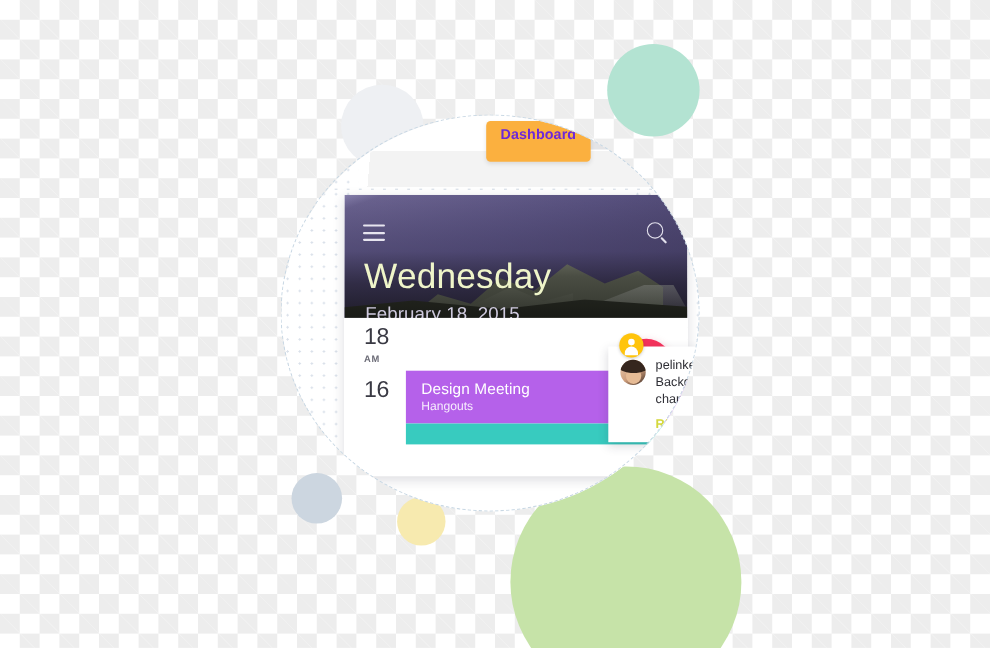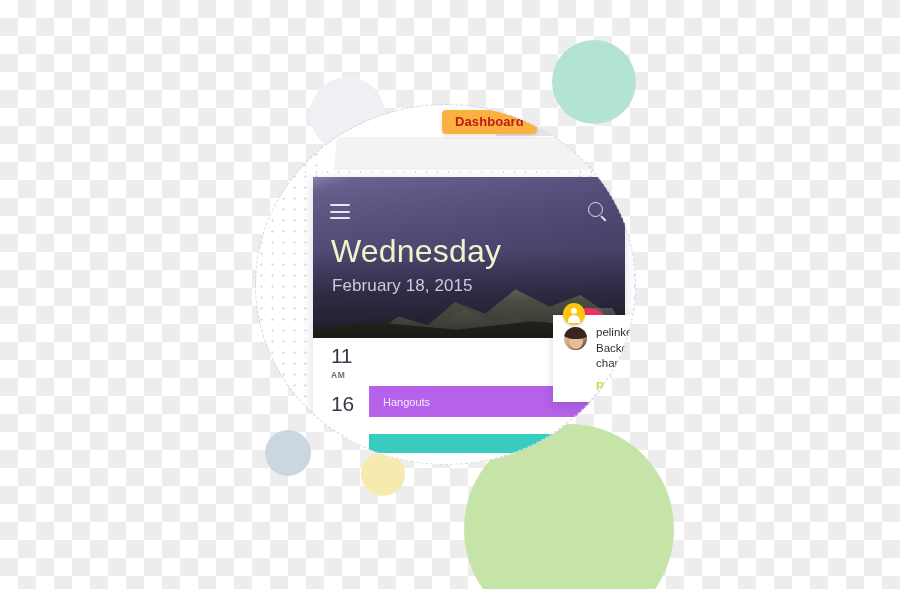--- a/index.html
+++ b/index.html
@@ -114,23 +114,23 @@
     letter-spacing: .2px;
     white-space: nowrap;
     overflow: hidden;
   }
 
   
   #dashboard-pill {
     position: absolute;
     left: 186px;
     top: 5px;
-    padding: 4px 13px 5px 13px;
+    padding: 4px 13px 18px 13px;
     background: #fbb03f;
-    color: #b91c1c;
+    color: #6d28d9;
     font-size: 13px;
     font-weight: bold;
     letter-spacing: .1px;
     border-radius: 4px;
     box-shadow: 0 2px 4px rgba(0,0,0,.10);
     z-index: 6;
   }
   #dashboard-shadow {
     position: absolute;
     left: 243px;
@@ -150,21 +150,21 @@
     top: 72px;
     width: 312px;
     z-index: 4;
     box-shadow: 0 3px 10px rgba(40,40,60,.16);
   }
 
   
   #app-header {
     position: relative;
     width: 312px;
-    height: 161px;
+    height: 112px;
     background:
       linear-gradient(to bottom,
         rgba(96,90,140,.12) 0%,
         rgba(70,64,104,.55) 46%,
         rgba(42,38,60,.85) 72%,
         rgba(26,24,34,.92) 100%),
       linear-gradient(160deg, #8d86b0 0%, #6b638f 6%, #57507d 40%, #463f66 70%, #2e2a44 100%);
     overflow: hidden;
     clip-path: polygon(0 0, calc(100% - 13px) 0, 100% 13px, 100% 100%, 0 100%);
   }
@@ -486,31 +486,32 @@
 
         <div id="day-title">Wednesday</div>
         <div id="day-date">February 18, 2015</div>
 
       </div>
 
       <div id="app-body">
 
         <div class="slot">
           <div class="hour">
-            <span class="num">11</span>
+            <span class="num">18</span>
             <span class="mer">AM</span>
           </div>
           <div style="flex:1"></div>
         </div>
 
         <div class="slot">
           <div class="hour">
             <span class="num small-lead">16</span>
           </div>
           <div class="event purple">
+            <div class="etitle">Design Meeting</div>
             <div class="esub">Hangouts</div>
           </div>
         </div>
 
         <div class="slot">
           <div class="hour"></div>
           <div class="event teal">
             <div class="etitle"></div>
             <div class="esub"></div>
           </div>

